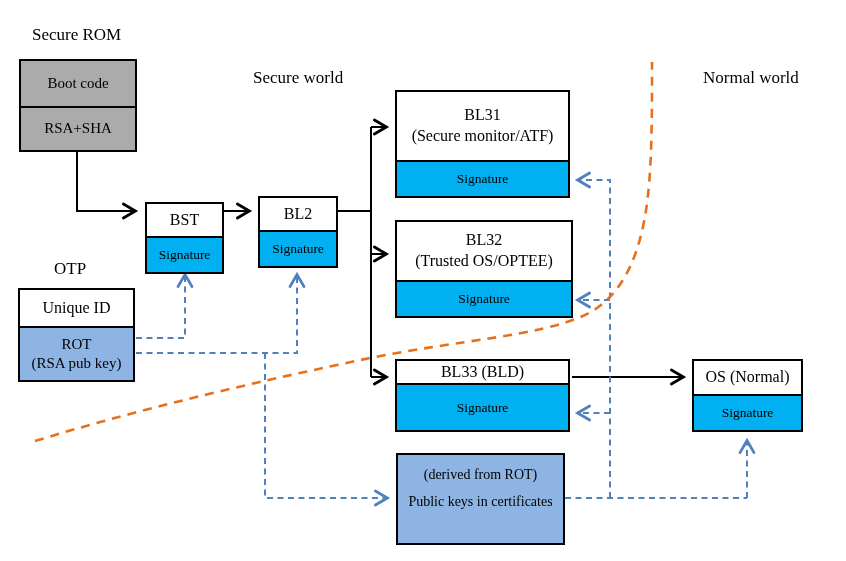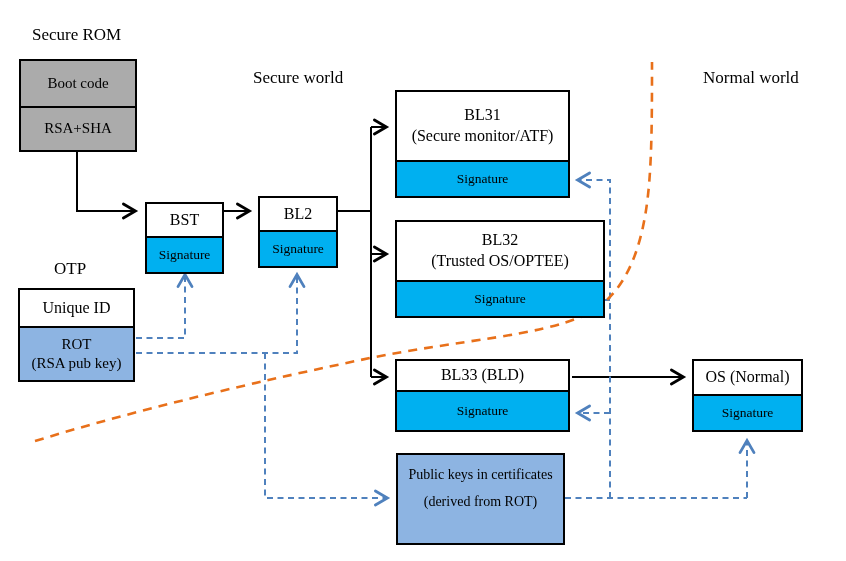--- a/index.html
+++ b/index.html
@@ -88,47 +88,47 @@
   </div>
 
   <div class="box" style="left:395px;top:90px;width:175px;height:108px;">
     <div class="cell t16" style="flex:1;">
       <span>BL31</span>
       <span>(Secure monitor/ATF)</span>
     </div>
     <div class="cell sig divide" style="height:34px;">Signature</div>
   </div>
 
-  <div class="box" style="left:395px;top:220px;width:210px;height:98px;">
+  <div class="box" style="left:395px;top:220px;width:178px;height:98px;">
     <div class="cell t16" style="flex:1;">
       <span>BL32</span>
       <span>(Trusted OS/OPTEE)</span>
     </div>
     <div class="cell sig divide" style="height:34px;">Signature</div>
   </div>
 
   <div class="box" style="left:395px;top:359px;width:175px;height:73px;">
-    <div class="cell t16" style="height:29px;">BL33 (BLD)</div>
+    <div class="cell t16" style="height:22px;">BL33 (BLD)</div>
     <div class="cell sig divide" style="flex:1;">Signature</div>
   </div>
 
   <div class="box" style="left:692px;top:359px;width:111px;height:73px;">
     <div class="cell t16" style="height:33px;">OS (Normal)</div>
     <div class="cell sig divide" style="flex:1;">Signature</div>
   </div>
 
   <div class="box" style="left:18px;top:288px;width:117px;height:94px;">
     <div class="cell t16" style="height:36px;">Unique ID</div>
     <div class="cell ltblue divide t15" style="flex:1;">
       <span>ROT</span>
       <span>(RSA pub key)</span>
     </div>
   </div>
 
   <div class="box ltblue" style="left:396px;top:453px;width:169px;height:92px;">
     <div class="pk-text">
+      <div>(derived from ROT)</div>
       <div>Public keys in certificates</div>
-      <div>(derived from ROT)</div>
     </div>
   </div>
 
 
 </div>
 
 </body></html>

